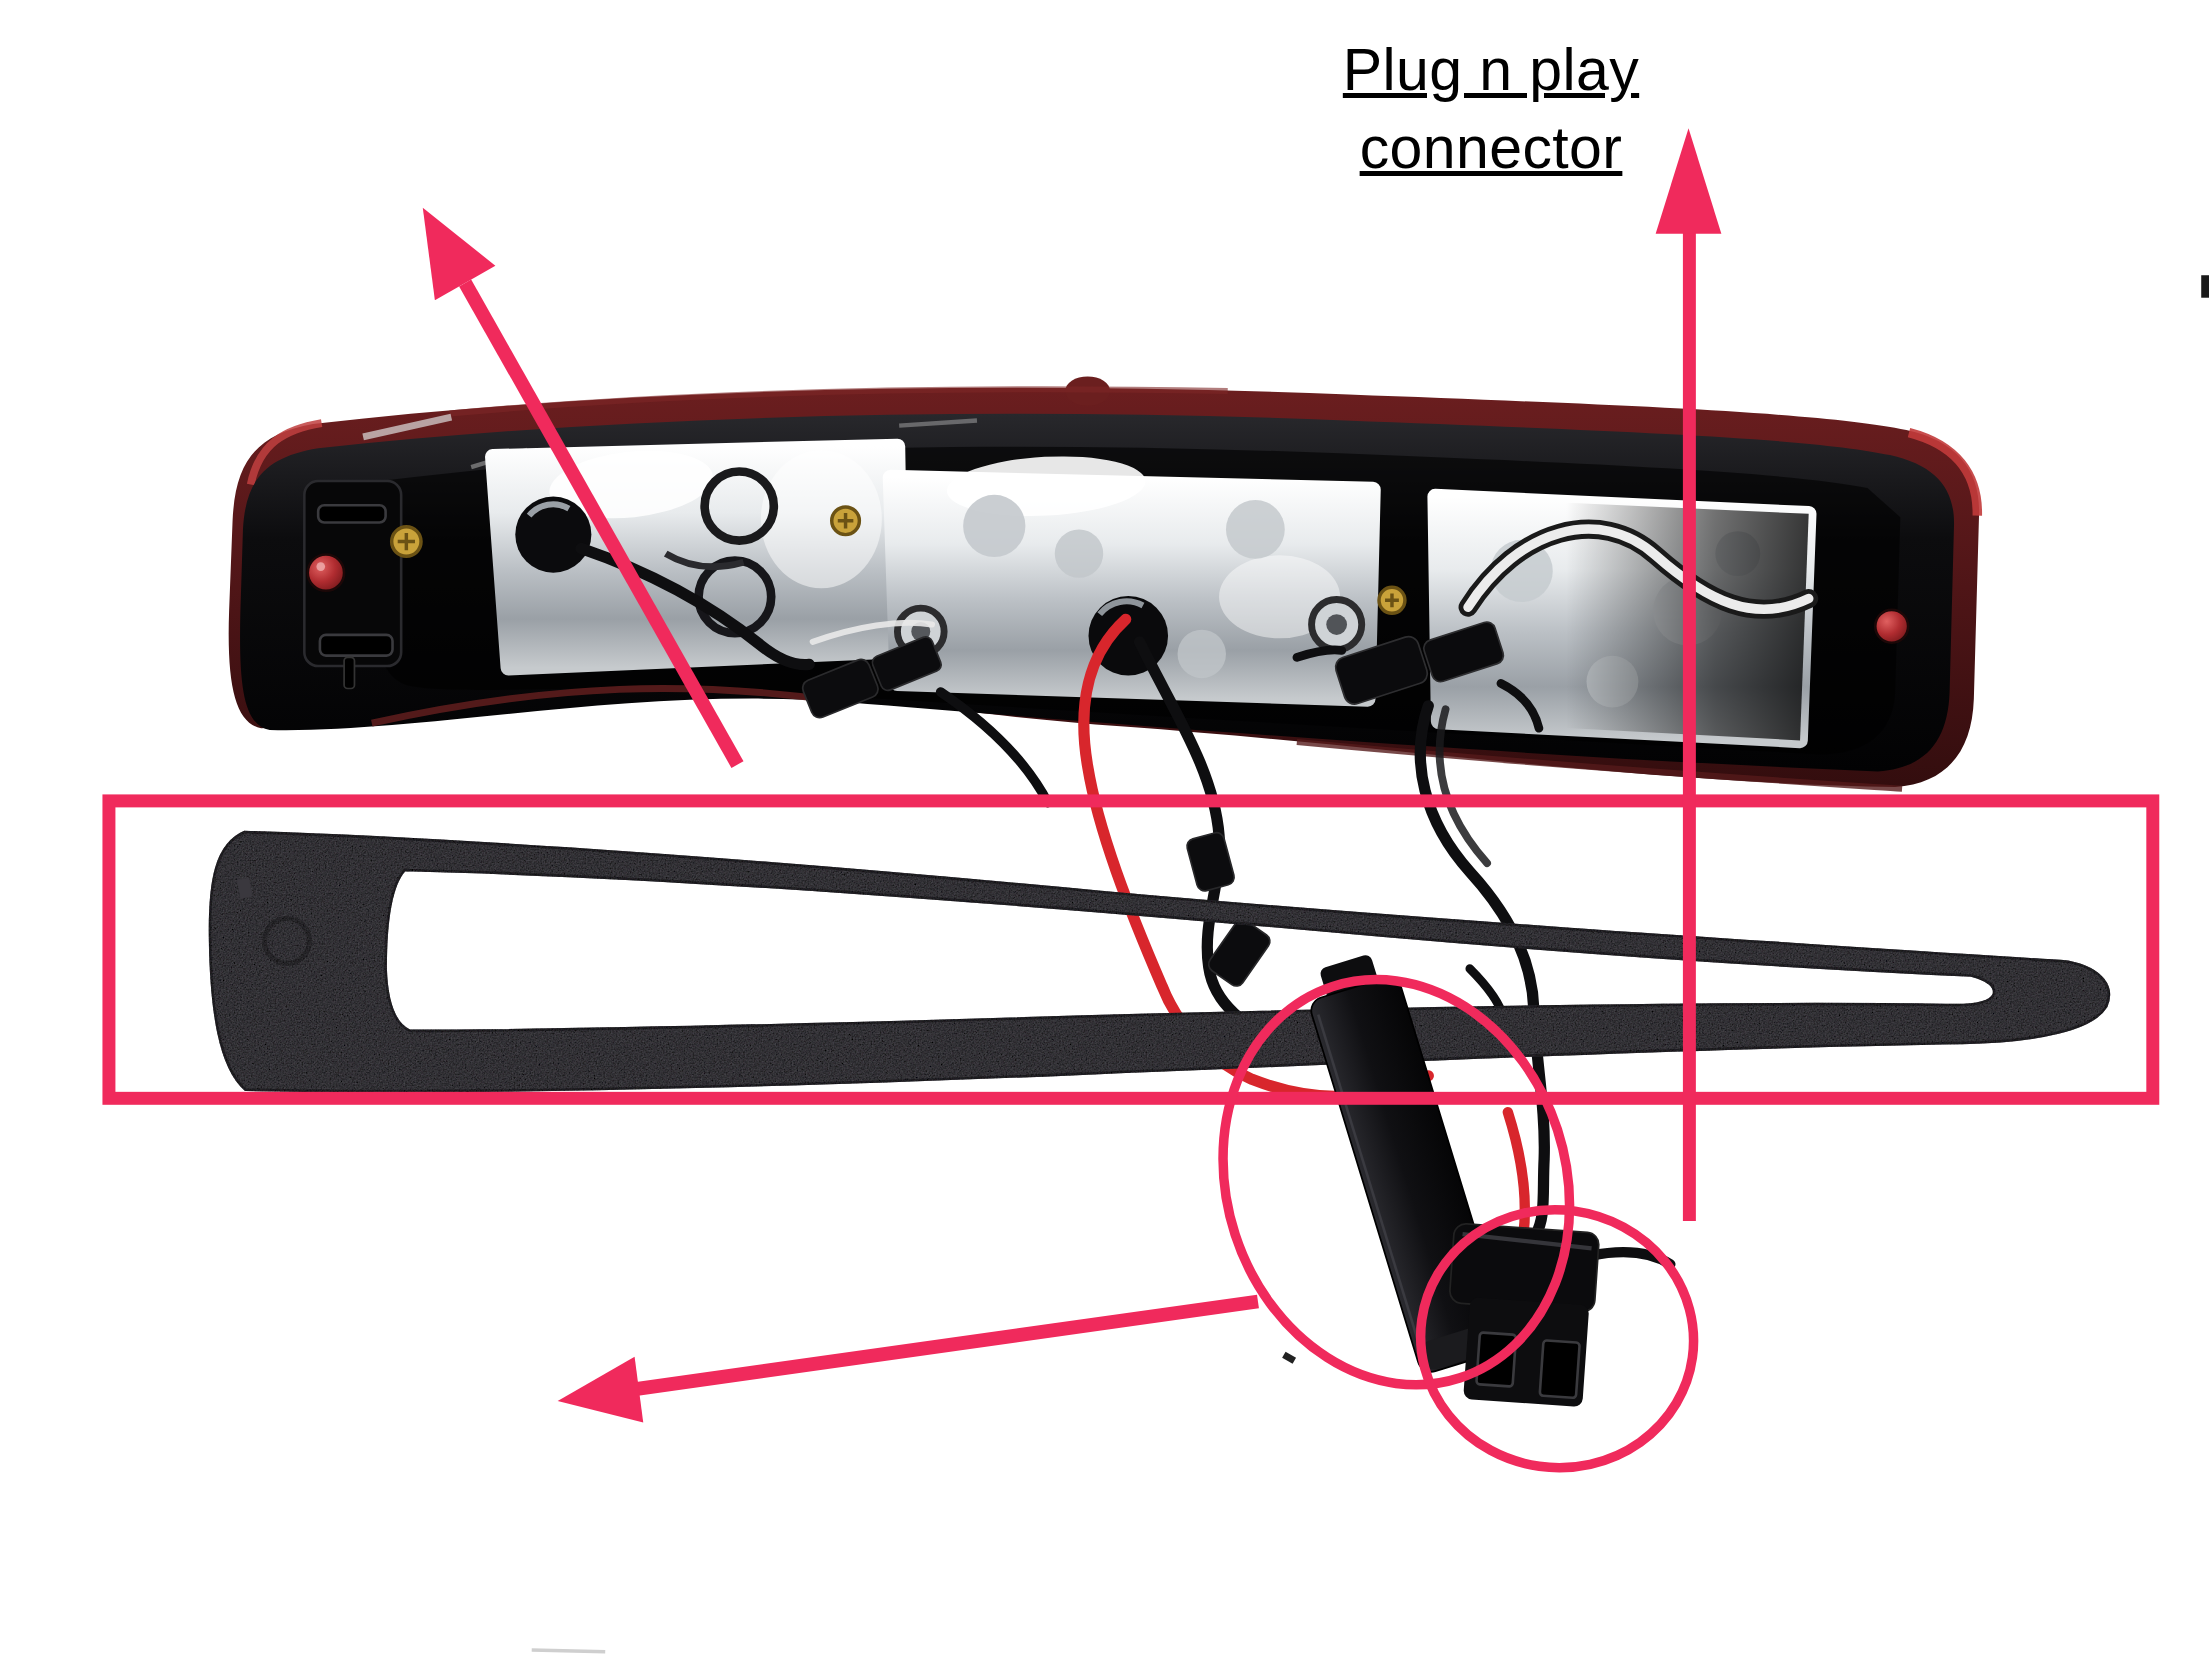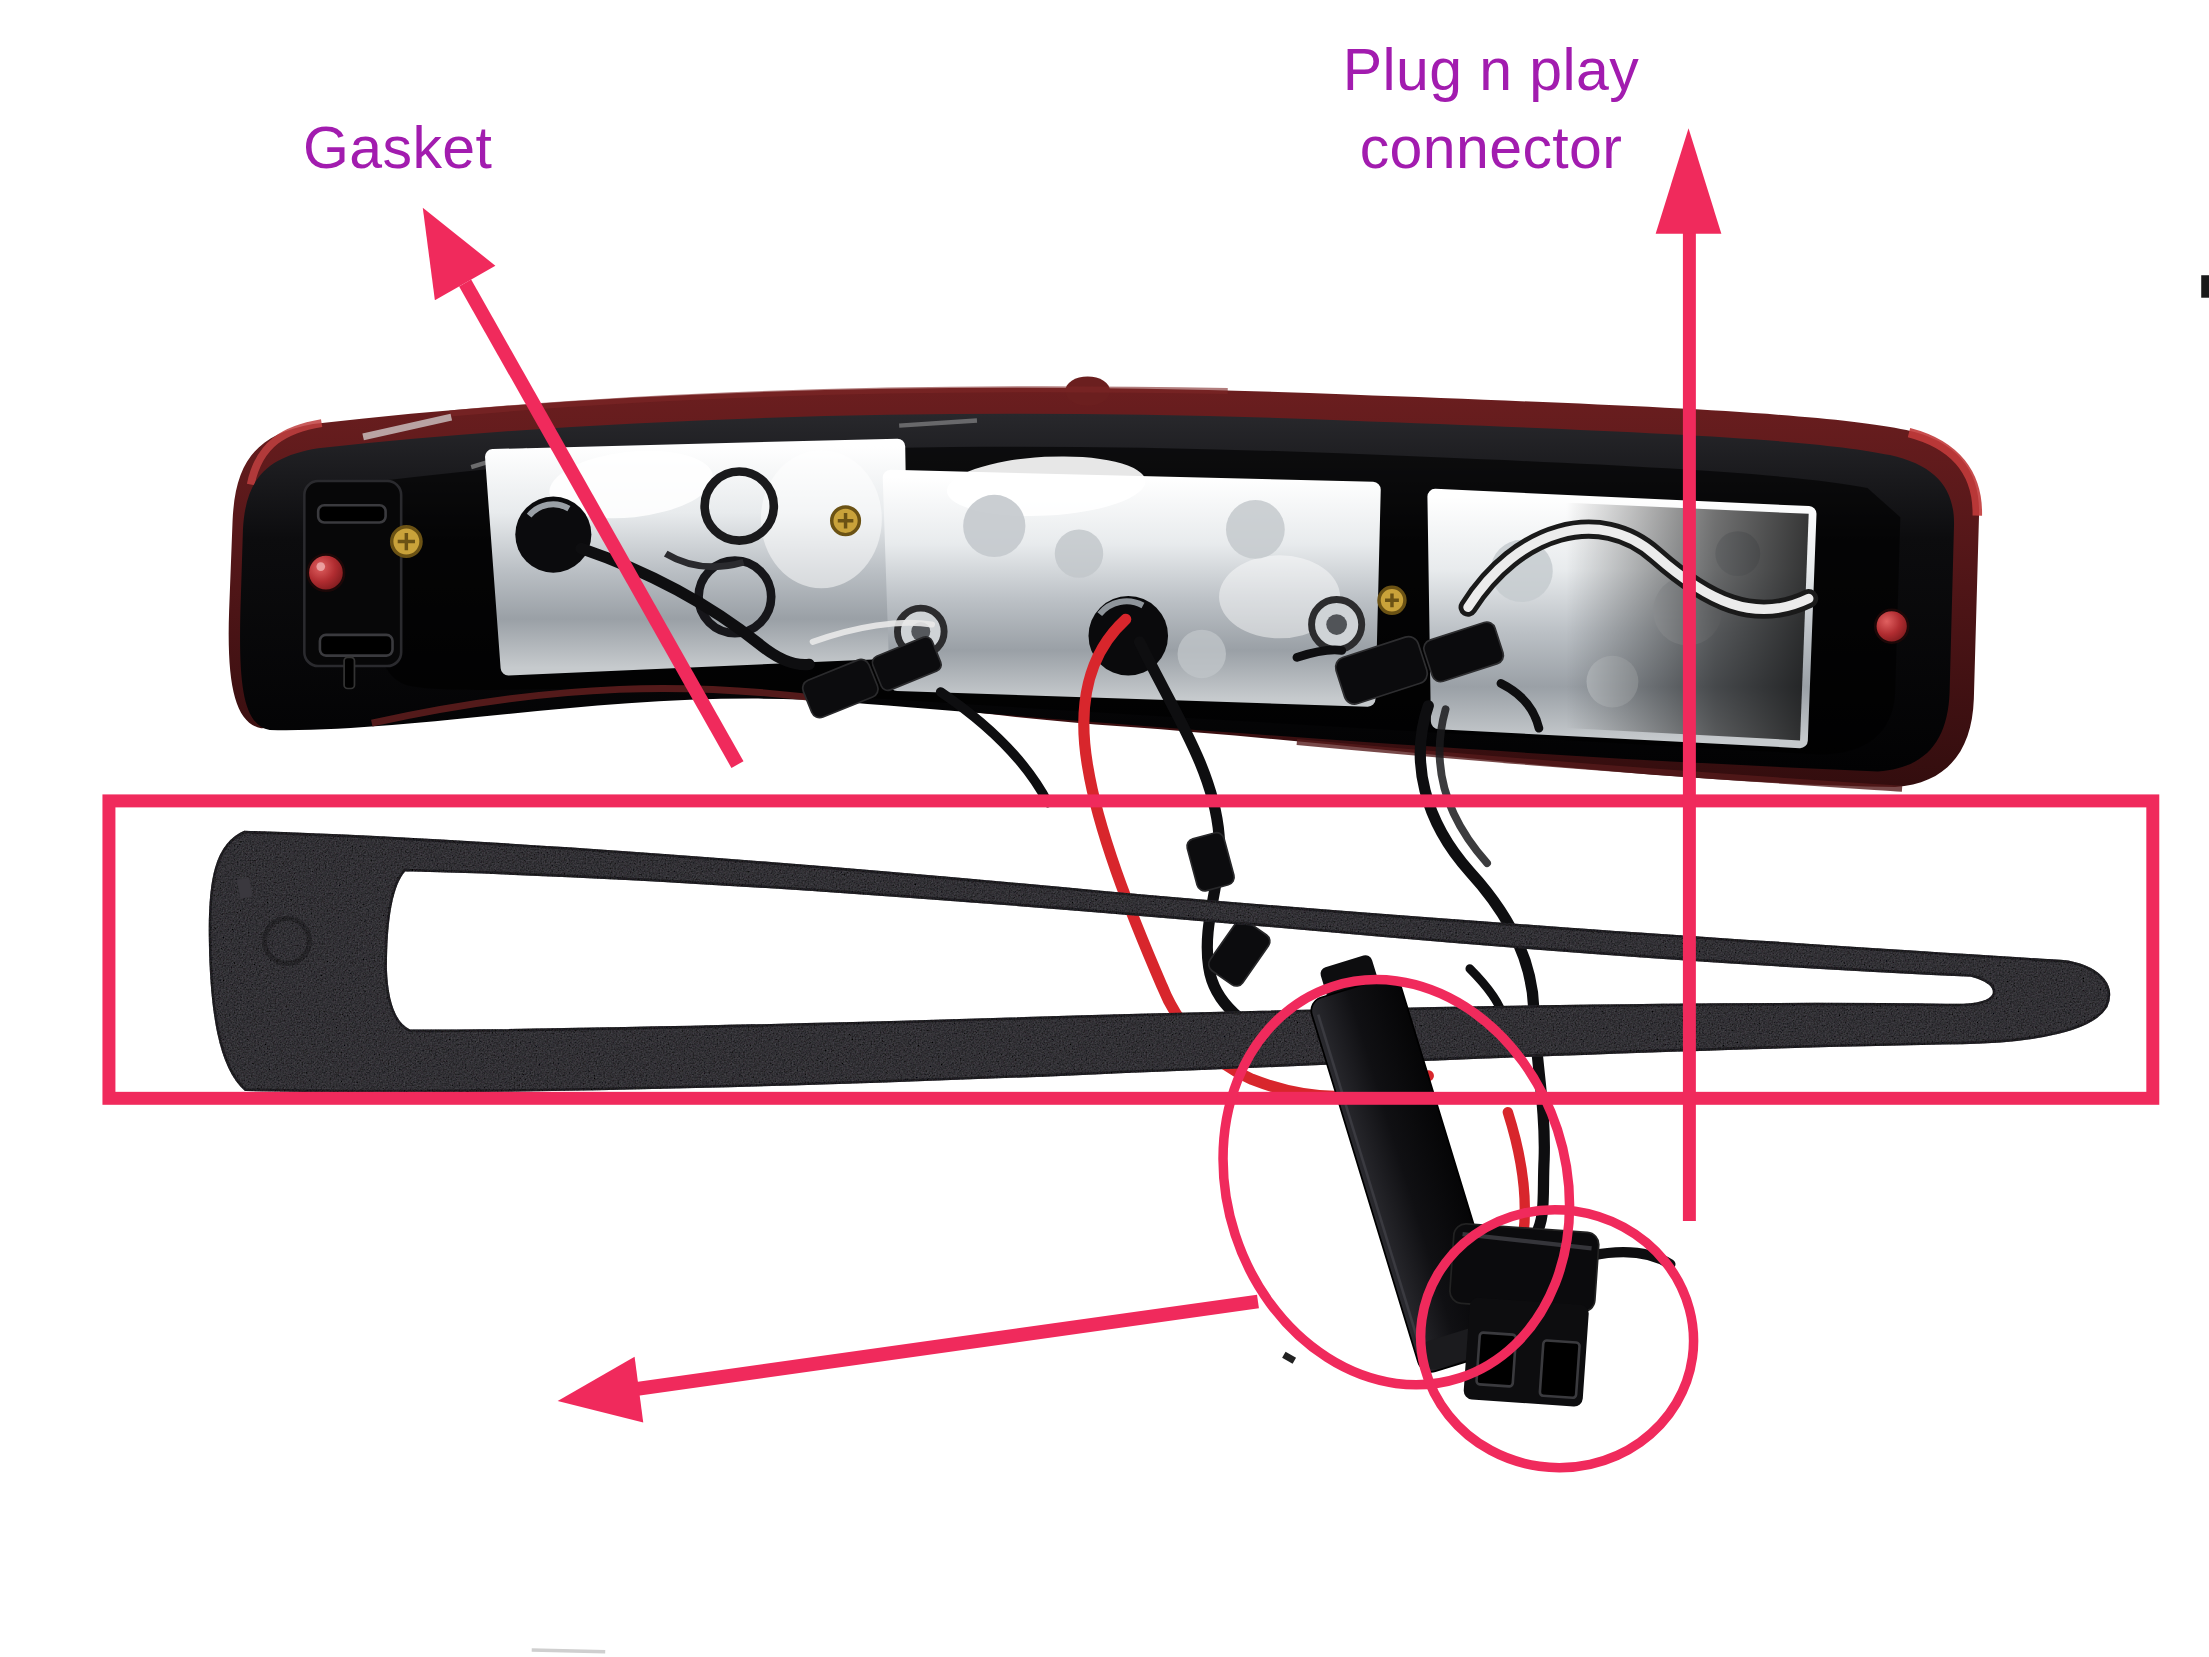--- a/index.html
+++ b/index.html
@@ -1,20 +1,20 @@
 <!DOCTYPE html>
 <html style="font-size:14px"><head>
 <meta charset="utf-8">
 <style>
   html,body{margin:0;padding:0;background:#ffffff;}
   .stage{position:relative;width:2209px;height:1658px;background:#ffffff;overflow:hidden;
          font-family:"Liberation Sans", sans-serif;}
   .stage svg{position:absolute;left:0;top:0;}
-  .callout-label{position:absolute;color:#a21caf;font-size:59px;line-height:78px;
-                 white-space:pre-line;letter-spacing:0.4px;}
+  .callout-label{position:absolute;color:#000000;font-size:59px;line-height:78px;
+                 white-space:pre-line;letter-spacing:0.4px;text-decoration:underline;}
   .callout-label.center{text-align:center;}
 </style>
 </head>
 <body>
 
 <div class="stage">
 
   <svg width="2209" height="1658" viewBox="0 0 2555 1917">
     <defs>
       <linearGradient id="silverG" x1="0" y1="0" x2="0" y2="1">
@@ -272,19 +272,18 @@
       <line x1="1954" y1="268" x2="1954" y2="1412" stroke="#F02A5C" stroke-width="15"></line>
       <polygon points="1953,148 1991,270 1915,270" fill="#F02A5C"></polygon>
     </g>
 
     <g>
       <line x1="737" y1="1606" x2="1455" y2="1505" stroke="#F02A5C" stroke-width="16"></line>
       <polygon points="645,1620 734,1569 744,1645" fill="#F02A5C"></polygon>
     </g>
   </svg>
 
-  <div class="callout-label" style="left:303px; top:109px;">Gasket</div>
 
   <div class="callout-label center" style="left:1275px; top:31px; width:432px;">Plug n play
 connector</div>
 
 </div>
 
 
 </body></html>

